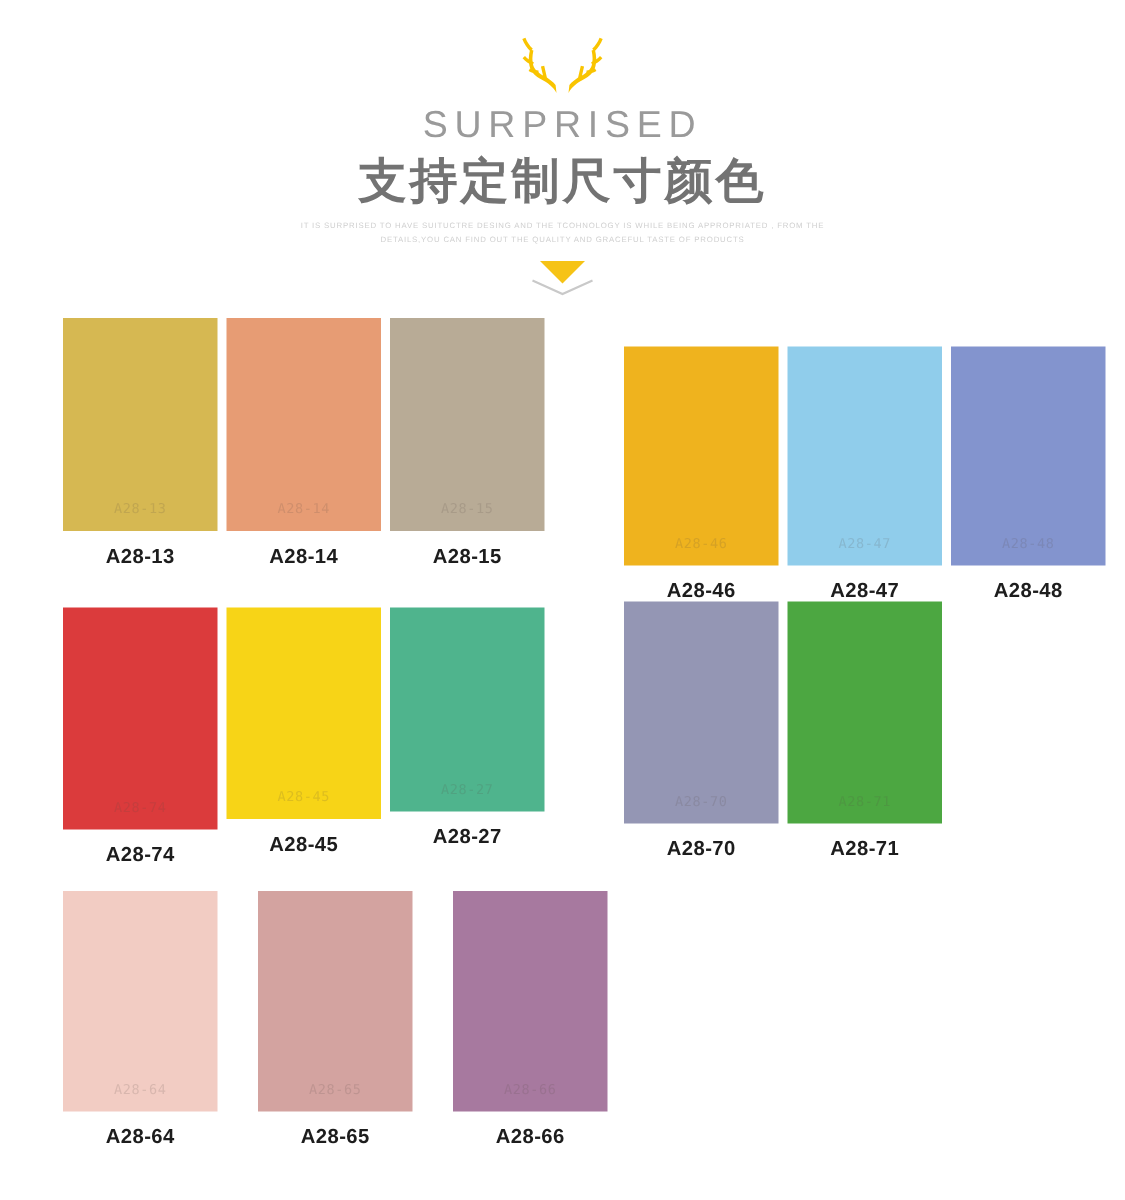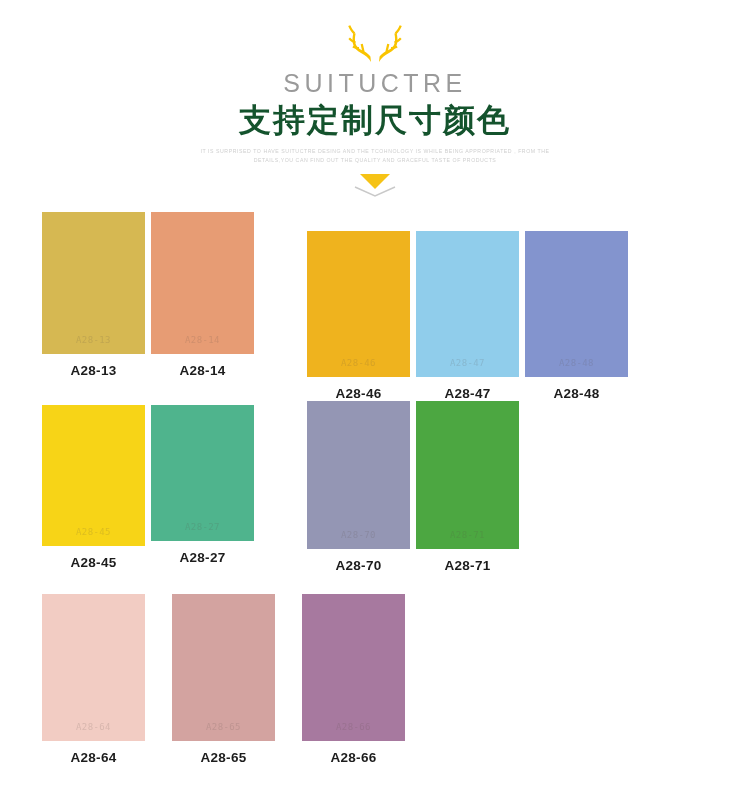--- a/index.html
+++ b/index.html
@@ -31,21 +31,21 @@
     font-size: 25px;
     color: #9a9a9a;
     letter-spacing: 4.5px;
     font-weight: 400;
     margin-top: 4px;
     line-height: 30px;
     font-family: "Liberation Sans", "DejaVu Sans", sans-serif;
   }
   .headline-cn {
     font-size: 32px;
-    color: #14532d;
+    color: #737373;
     font-weight: bold;
     letter-spacing: 2px;
     line-height: 40px;
     margin-top: 2px;
     font-family: "DejaVu Sans", "Liberation Sans", sans-serif;
   }
   .subcopy {
     margin-top: 7px;
     color: #cfcfcf;
     font-size: 5.2px;
@@ -143,21 +143,21 @@
         <path d="M30 27.2 C27.8 27.2 25.4 26.6 23.4 25.4 L24.4 23.5 C26.1 24.5 28.1 25 30 25 Z"></path>
 
         <path d="M50 40 C52 36 56 33 60 31 C64 29 67 26 68 22 C68.8 19 68.6 15 67.6 11 L65.4 11.6 C66.2 15.2 66.3 18.6 65.6 21.2 C64.8 24.2 62.2 26.6 59 28.3 L60.4 22.3 L58.2 21.8 L56.4 29.6 C54.3 31 52.2 32.6 50.6 34.6 Z"></path>
         <path d="M67.4 12.2 C69.6 10 71.6 7.2 72.8 4 L70.7 3.2 C69.6 6.1 67.8 8.6 65.8 10.5 Z"></path>
         <path d="M65.9 21.6 C68.4 20.6 70.8 19 72.6 16.9 L71 15.4 C69.4 17.2 67.3 18.6 65.1 19.5 Z"></path>
         <path d="M62 27.2 C64.2 27.2 66.6 26.6 68.6 25.4 L67.6 23.5 C65.9 24.5 63.9 25 62 25 Z"></path>
       </g>
     </svg>
   </span>
 
-  <div class="headline-en">SUITUCTRE</div>
+  <div class="headline-en">SURPRISED</div>
   <div class="headline-cn">支持定制尺寸颜色</div>
 
   <div class="subcopy">
     <div>IT IS SURPRISED TO HAVE SUITUCTRE DESING AND THE TCOHNOLOGY IS WHILE BEING APPROPRIATED , FROM THE</div>
     <div>DETAILS,YOU CAN FIND OUT THE QUALITY AND GRACEFUL TASTE OF PRODUCTS</div>
   </div>
 
   <div class="arrow-wrap">
     <div class="arrow-tri"></div>
     <svg class="arrow-chev" viewBox="0 0 44 12">
@@ -175,20 +175,26 @@
           <span class="chip-watermark">A28-13</span>
         </div>
         <div class="chip-label">A28-13</div>
       </div>
       <div class="swatch-cell">
         <div class="chip" style="background:#E79C74;">
           <span class="chip-watermark">A28-14</span>
         </div>
         <div class="chip-label">A28-14</div>
       </div>
+      <div class="swatch-cell">
+        <div class="chip" style="background:#B8AB96;">
+          <span class="chip-watermark">A28-15</span>
+        </div>
+        <div class="chip-label">A28-15</div>
+      </div>
     </div>
 
     <div class="group group-right" style="margin-top:0px;align-items:flex-end;">
       <div class="swatch-cell">
         <div class="chip" style="background:#EFB31E;height:146px;">
           <span class="chip-watermark">A28-46</span>
         </div>
         <div class="chip-label">A28-46</div>
       </div>
       <div class="swatch-cell">
@@ -202,20 +208,26 @@
           <span class="chip-watermark">A28-48</span>
         </div>
         <div class="chip-label">A28-48</div>
       </div>
     </div>
   </div>
 
   <div class="row">
     <div class="group group-left" style="margin-top:4px;">
       <div class="swatch-cell">
+        <div class="chip" style="background:#DB3B3C;height:148px;">
+          <span class="chip-watermark">A28-74</span>
+        </div>
+        <div class="chip-label">A28-74</div>
+      </div>
+      <div class="swatch-cell">
         <div class="chip" style="background:#F7D417;height:141px;">
           <span class="chip-watermark">A28-45</span>
         </div>
         <div class="chip-label">A28-45</div>
       </div>
       <div class="swatch-cell">
         <div class="chip" style="background:#4FB48D;height:136px;">
           <span class="chip-watermark">A28-27</span>
         </div>
         <div class="chip-label">A28-27</div>

